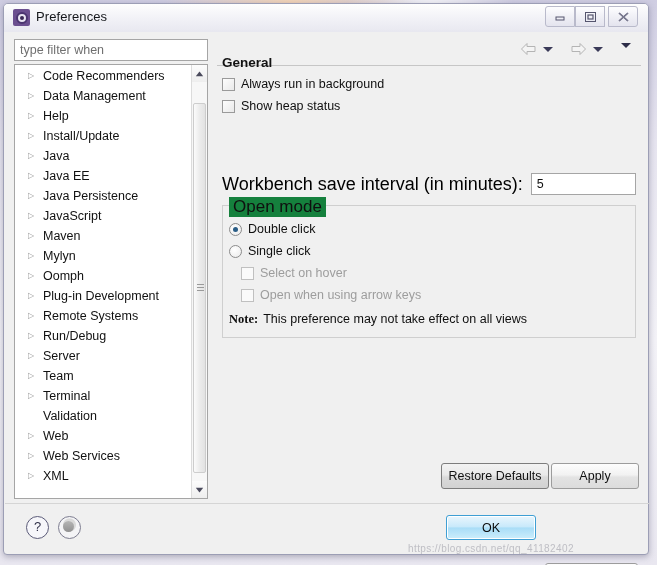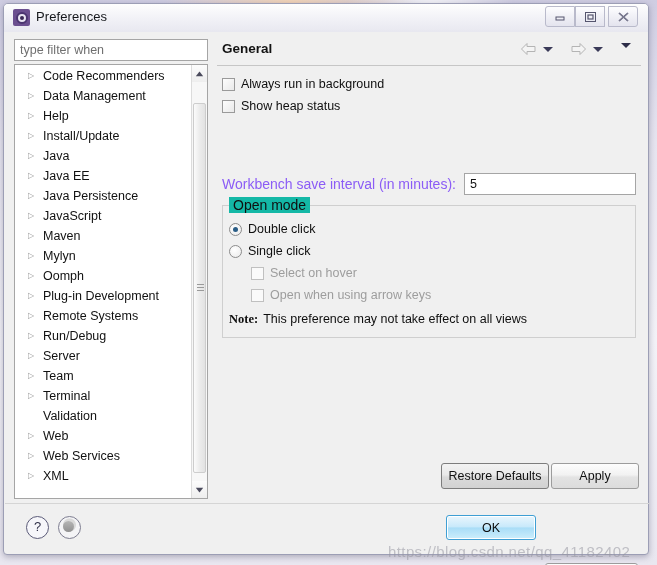--- a/index.html
+++ b/index.html
@@ -188,21 +188,21 @@
     height: 463px;
     box-sizing: border-box;
   }
   #panel-head {
     position: relative;
     height: 28px;
     border-bottom: 1px solid #c6c6c6;
   }
   #panel-title {
     position: absolute;
-    left: 5px; top: 4px;
+    left: 5px; top: 18px;
     font-size: 13.5px;
     font-weight: bold;
     color: #131313;
   }
   .nav-group {
     position: absolute;
     top: 5px;
     display: flex;
     align-items: center;
   }
@@ -237,21 +237,21 @@
   .cb.disabled { border-color: #c0c0c0; background: #fafafa; }
   .opt-row.disabled { color: #9d9d9d; }
   
   #interval-row {
     position: absolute;
     left: 5px; top: 136px;
     width: 414px;
     display: flex;
     align-items: center;
   }
-  #interval-label { font-size: 14px; color: #8b5cf6; }
+  #interval-label { font-size: 18px; color: #000000; }
   #interval-input {
     margin-left: 8px;
     flex: 1;
     height: 22px;
     border: 1px solid #a5a5a5;
     background: #fff;
     box-sizing: border-box;
     font-size: 12.5px;
     color: #111;
     padding: 3px 0 0 5px;
@@ -261,23 +261,23 @@
     position: absolute;
     left: 5px; top: 168px;
     width: 414px;
     height: 133px;
     border: 1px solid #cfcfcf;
     box-sizing: border-box;
   }
   #open-mode-legend {
     position: absolute;
     left: 6px; top: -9px;
-    background: #14b8a6;
+    background: #15803d;
     padding: 0 4px;
-    font-size: 14px;
+    font-size: 17px;
     color: #0f0f0f;
   }
   #open-mode-body { position: absolute; left: 6px; top: 12px; width: 400px; }
   .rb {
     width: 13px; height: 13px;
     border-radius: 50%;
     border: 1px solid #8c8c8c;
     background: radial-gradient(circle at 40% 35%, #ffffff, #eaeaea);
     margin-right: 6px;
     flex: 0 0 13px;
@@ -285,21 +285,21 @@
     position: relative;
   }
   .rb.checked::after {
     content: "";
     position: absolute;
     left: 3px; top: 3px;
     width: 5px; height: 5px;
     border-radius: 50%;
     background: #2a5d86;
   }
-  .indent { margin-left: 22px; }
+  .indent { margin-left: 12px; }
   #note-row {
     display: flex;
     align-items: center;
     height: 22px;
     font-size: 12.5px;
     color: #0f0f0f;
     margin-top: 2px;
   }
   #note-label { font-weight: bold; margin-right: 5px; font-family: Liberation Serif, serif; }
   
@@ -373,22 +373,22 @@
     box-shadow: 0 0 0 1px #ffffff inset;
     box-sizing: border-box;
   }
   #cancel-btn {
     position: absolute;
     left: 541px; top: 511px;
     width: 93px; height: 25px; margin-top: 48px;
   }
   #watermark {
     position: absolute;
-    left: 384px; top: 539px;
-    font-size: 15px;
+    left: 404px; top: 539px;
+    font-size: 10px;
     color: rgba(150,150,160,0.55);
     letter-spacing: 0.4px;
     white-space: nowrap;
     pointer-events: none;
   }
 </style>
 </head>
 <body>
 
 <div id="desktop">

